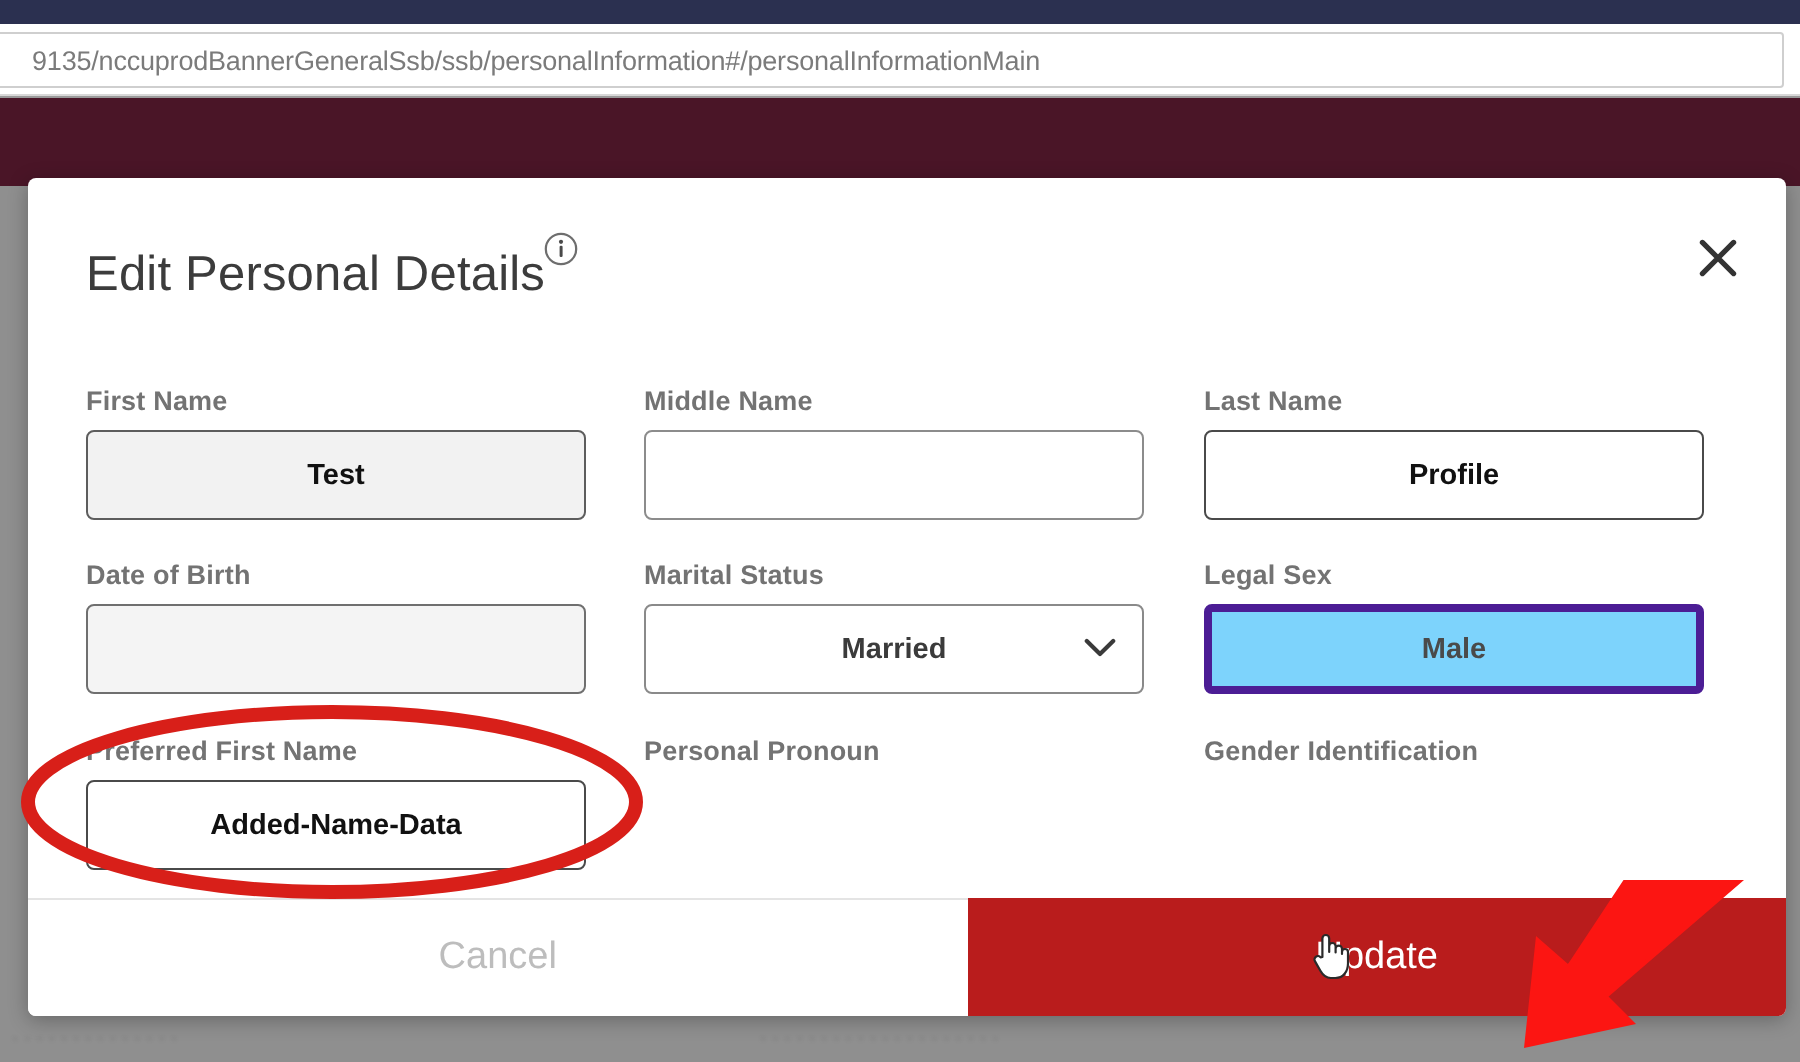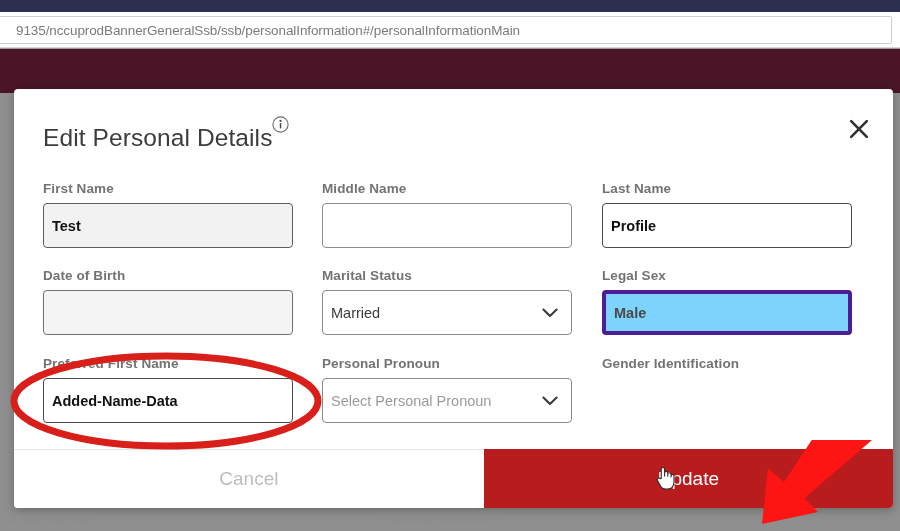--- a/index.html
+++ b/index.html
@@ -103,20 +103,21 @@
   .close-btn svg { display: block; }
 
   
   .form-area {
     position: absolute; left: 0; top: 72px;
     width: 879px; height: 275px;
   }
   .field {
     position: absolute;
     width: 250px;
+    margin-top: 12px;
   }
   .col1 { left: 29px; }
   .col2 { left: 308px; }
   .col3 { left: 588px; }
   .row1 { top: 20px; }
   .row2 { top: 107px; }
   .row3 { top: 195px; }
 
   .field-label {
     font-size: 13.5px;
@@ -125,22 +126,23 @@
     display: block;
     margin-bottom: 7px;
     letter-spacing: .1px;
   }
   .field-control {
     position: relative;
     height: 45px;
     border-radius: 4px;
     display: flex;
     align-items: center;
-    padding: 0 8px;
+    padding: 0 24px;
     font-size: 14.5px;
+    justify-content: center;
   }
   .ctl-readonly {
     background: #f2f2f2;
     border: 1px solid #5d5d5d;
     color: #111111;
     font-weight: bold;
   }
   .ctl-readonly-dim {
     background: #7dd3fc;
     border: 4px solid #4c1d95;
@@ -159,20 +161,21 @@
     background: #ffffff;
     border: 1px solid #4a4a4a;
     color: #111111;
     font-weight: bold;
   }
   .ctl-select {
     background: #ffffff;
     border: 1px solid #8a8a8a;
     color: #3b3b3b;
     cursor: pointer;
+    font-weight: bold;
   }
   .ctl-select.placeholder { color: #9a9a9a; }
   .chevron {
     position: absolute;
     right: 13px; top: 50%;
     transform: translateY(-50%);
   }
 
   
   .modal-footer {
@@ -312,28 +315,20 @@
 
       <div class="field col1 row3">
         <span class="field-label">Preferred First Name</span>
         <div class="field-control ctl-input">
           <span>Added-Name-Data</span>
         </div>
       </div>
 
       <div class="field col2 row3">
         <span class="field-label">Personal Pronoun</span>
-        <div class="field-control ctl-select placeholder">
-          <span>Select Personal Pronoun</span>
-          <span class="chevron">
-            <svg width="16" height="10" viewBox="0 0 16 10">
-              <path d="M1.4 1.5 L8 8 L14.6 1.5" fill="none" stroke="#3a3a3a" stroke-width="2.1" stroke-linecap="round" stroke-linejoin="round"></path>
-            </svg>
-          </span>
-        </div>
       </div>
 
       <div class="field col3 row3">
         <span class="field-label">Gender Identification</span>
       </div>
 
     </div>
 
     <div class="modal-footer">
       <button class="btn-cancel">Cancel</button>

